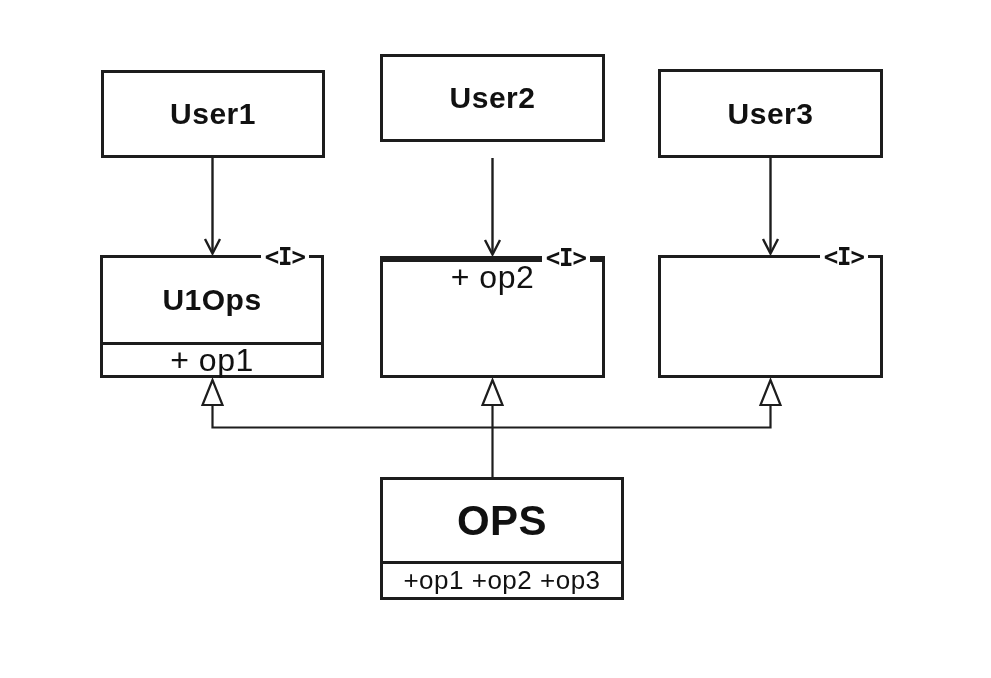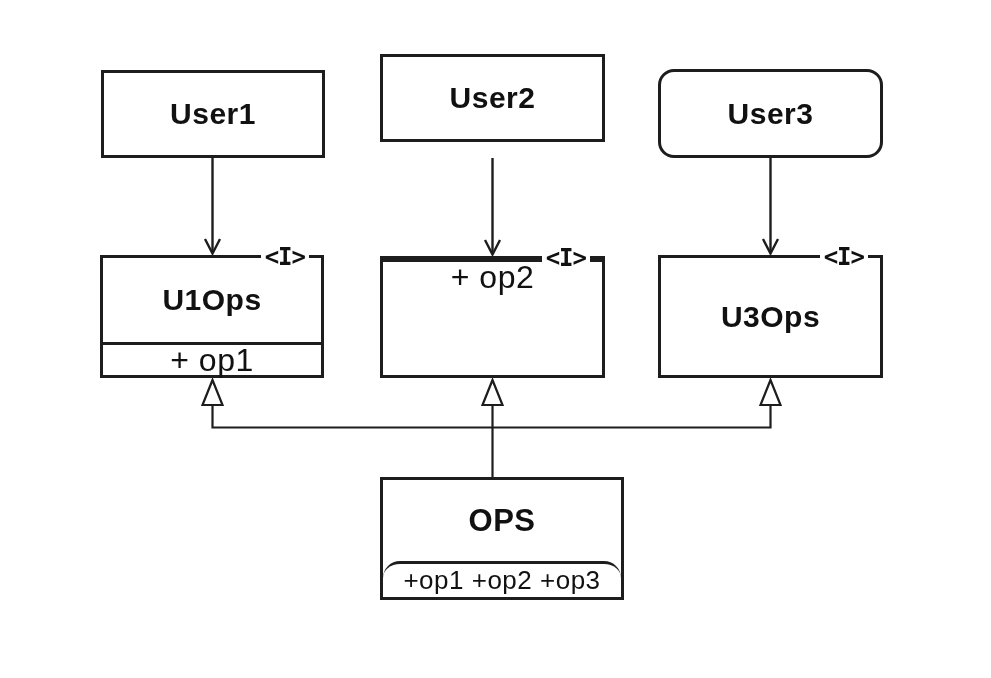--- a/index.html
+++ b/index.html
@@ -45,22 +45,22 @@
   .methods-cell {
     border-top: 3px solid #1d1d1d;
     display: flex;
     align-items: center;
     justify-content: center;
     font-size: 32px;
     letter-spacing: 0.5px;
   }
 
   .iface-node .methods-cell { height: 33px; }
-  .impl-node .methods-cell { height: 36px; font-size: 26px; border-radius: 17px; }
-  .impl-node .class-name-cell { font-size: 31px; }
+  .impl-node .methods-cell { height: 36px; font-size: 26px; }
+  .impl-node .class-name-cell { font-size: 42px; }
 
   .stereotype {
     position: absolute;
     top: -14px;
     right: 12px;
     background: #ffffff;
     padding: 0 4px;
     font-family: "DejaVu Sans Mono", monospace;
     font-weight: bold;
     font-size: 24px;
@@ -97,36 +97,35 @@
       <polygon points="770.5,380 760.5,405 780.5,405" fill="#ffffff"></polygon>
     </g>
   </svg>
 
   <div class="node user-node" style="left:101px; top:70px; width:224px; height:88px;">
     <span>User1</span>
   </div>
   <div class="node user-node" style="left:380px; top:54px; width:225px; height:88px;">
     <span>User2</span>
   </div>
-  <div class="node user-node" style="left:658px; top:69px; width:225px; height:89px;border-radius:16px;">
+  <div class="node user-node" style="left:658px; top:69px; width:225px; height:89px;">
     <span>User3</span>
   </div>
 
   <div class="node iface-node" style="left:100px; top:255px; width:224px; height:123px;">
     <span class="stereotype">&lt;I&gt;</span>
     <div class="class-name-cell">U1Ops</div>
     <div class="methods-cell">+ op1</div>
   </div>
   <div class="node iface-node" style="left:380px; top:256px; width:225px; height:122px;">
     <span class="stereotype">&lt;I&gt;</span>
     <div class="methods-cell">+ op2</div>
   </div>
   <div class="node iface-node" style="left:658px; top:255px; width:225px; height:123px;">
     <span class="stereotype">&lt;I&gt;</span>
-    <div class="class-name-cell">U3Ops</div>
   </div>
 
   <div class="node impl-node" style="left:380px; top:477px; width:244px; height:123px;">
     <div class="class-name-cell">OPS</div>
     <div class="methods-cell">+op1 +op2 +op3</div>
   </div>
 
 </div>
 
 </body></html>

